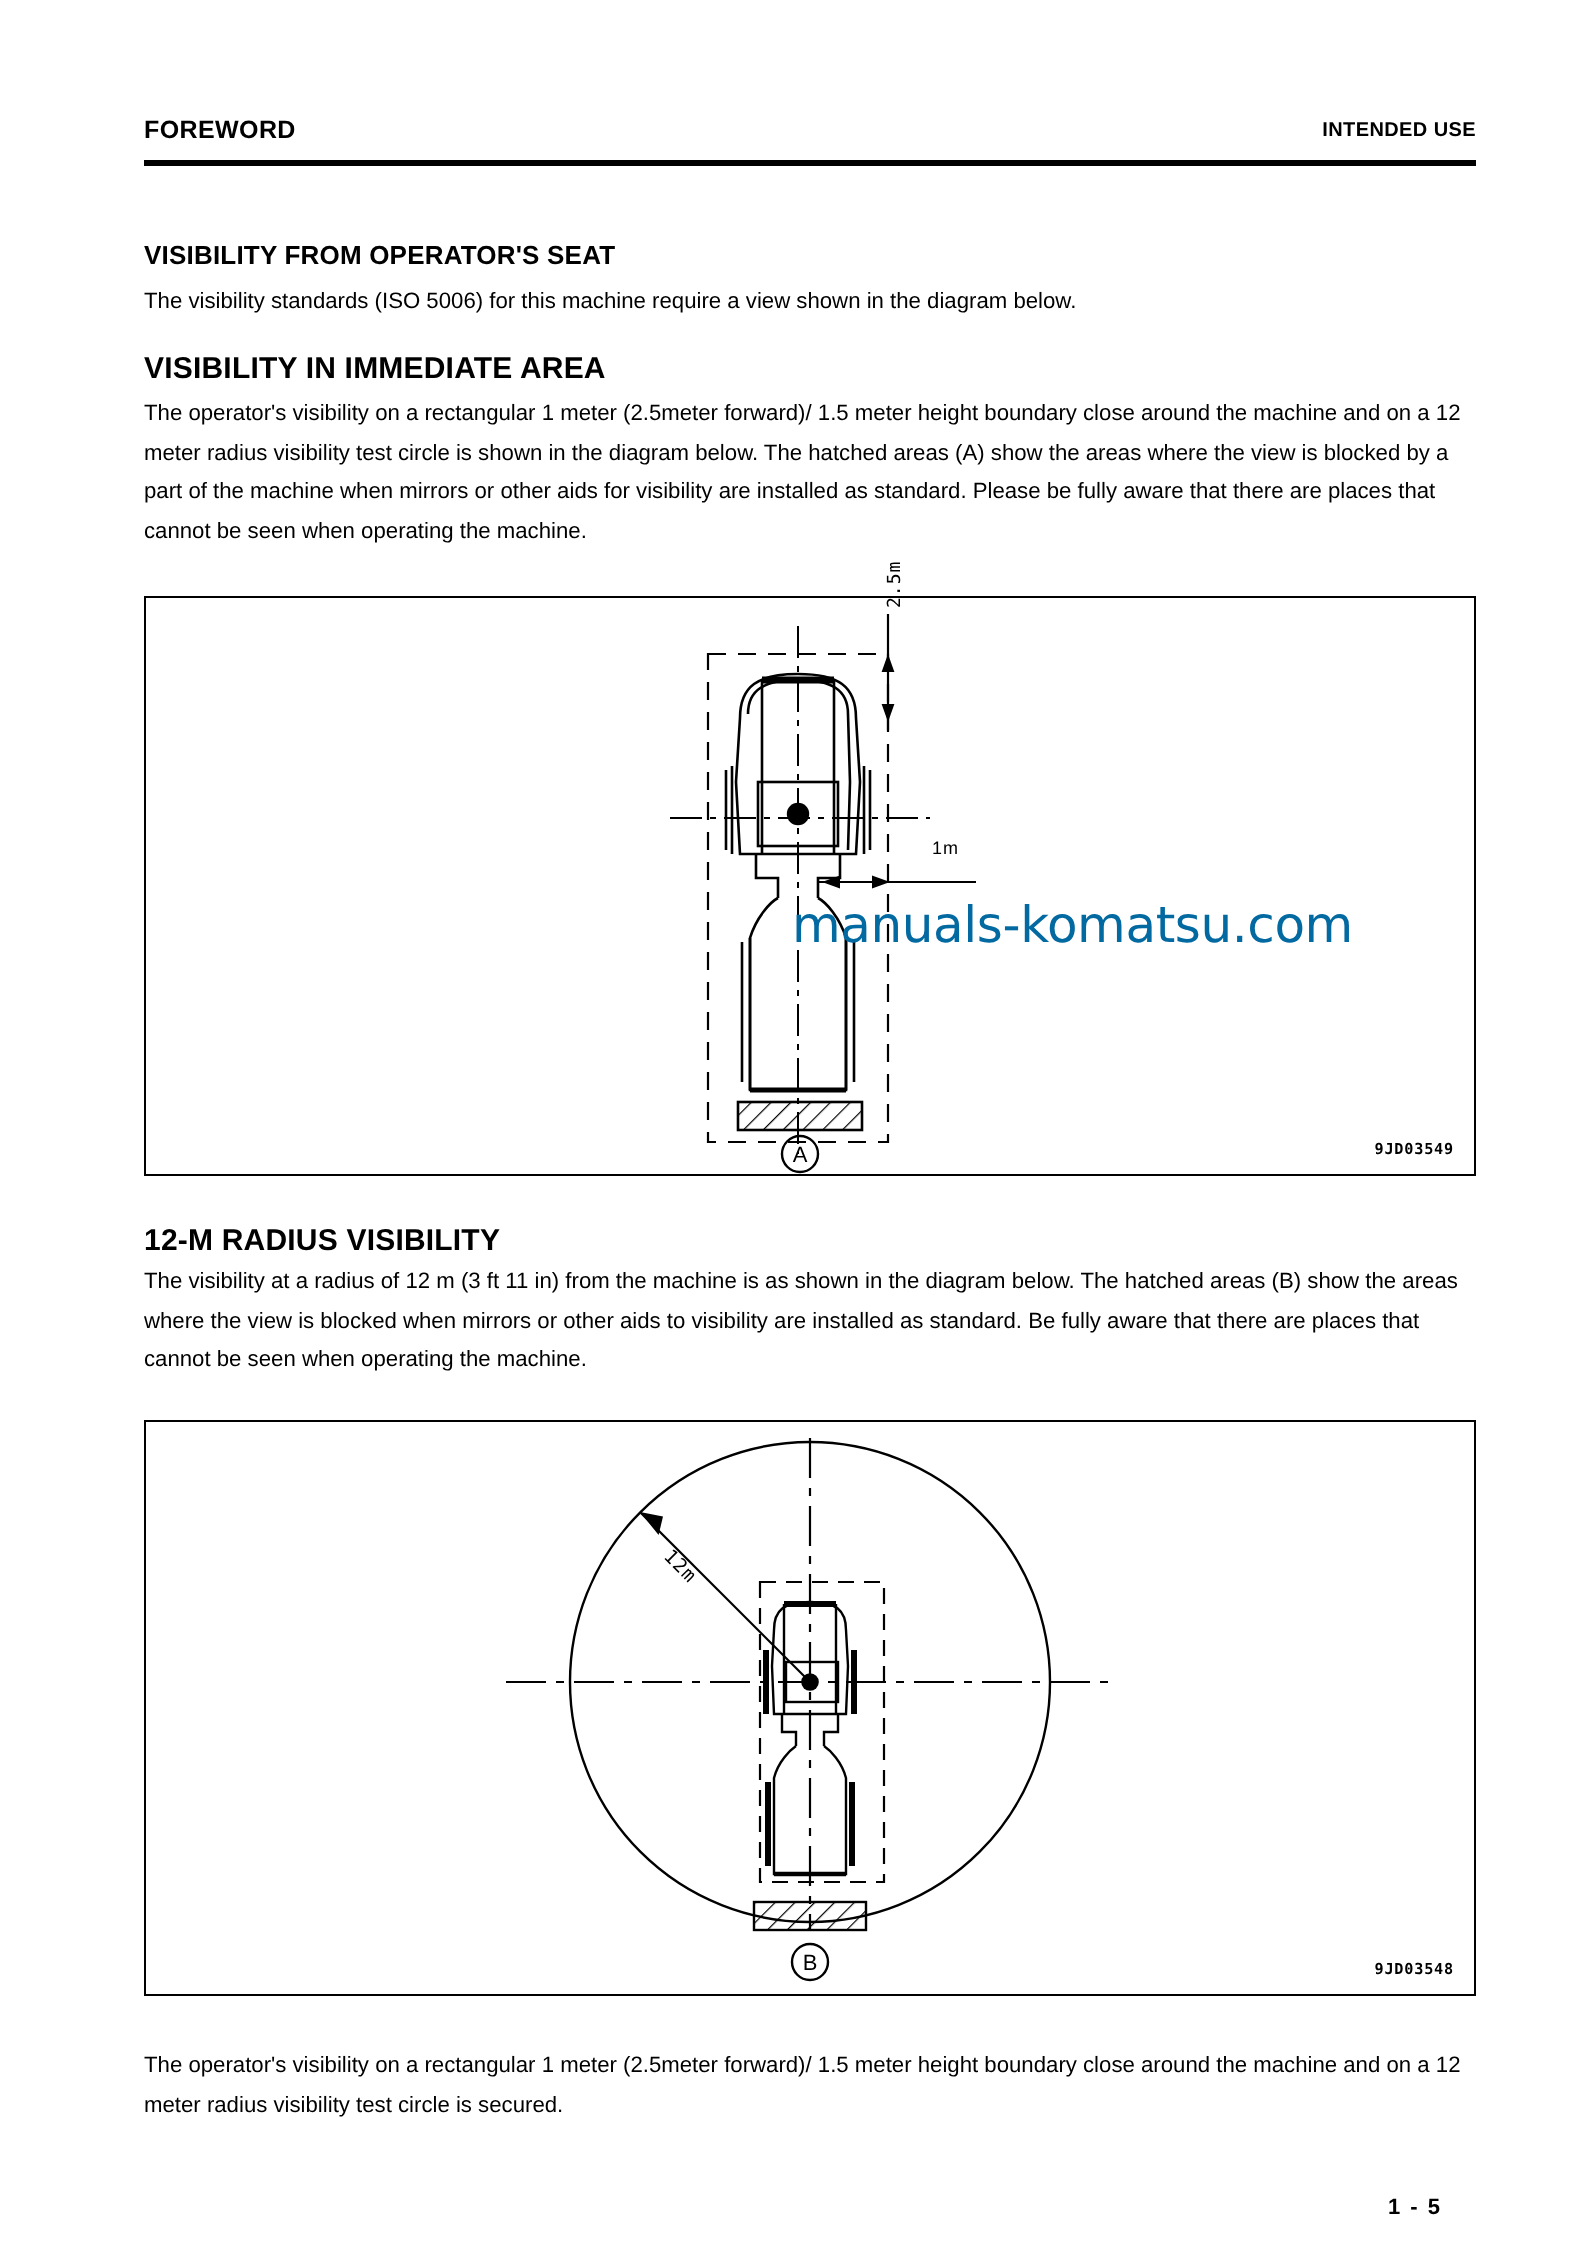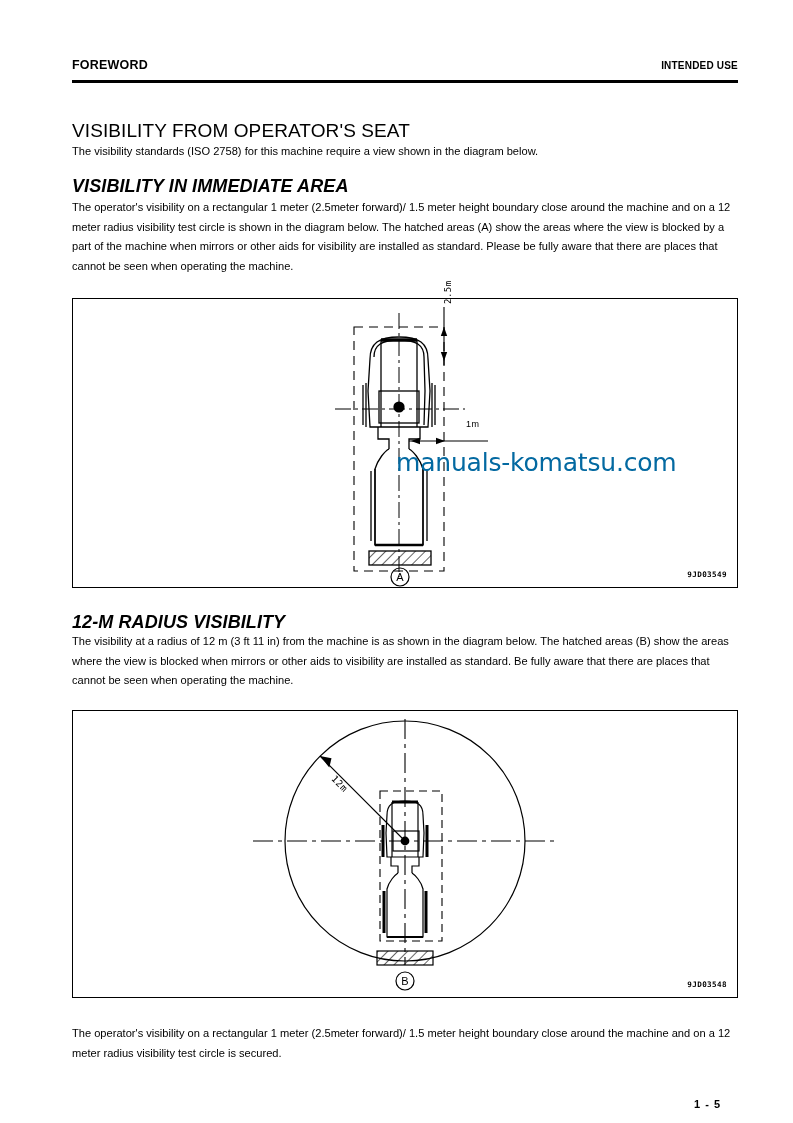--- a/index.html
+++ b/index.html
@@ -7,22 +7,22 @@
        font-family:"Liberation Sans","DejaVu Sans",sans-serif;color:#000;}
   .page{position:absolute;left:0;top:16px;width:793px;height:1123px;overflow:hidden;}
 
   
   .header{position:absolute;left:72px;top:42px;width:666px;height:22px;}
   .hdr-left{position:absolute;left:0;top:0;font-size:12.5px;font-weight:bold;letter-spacing:.2px;}
   .hdr-right{position:absolute;right:0;top:2px;font-size:10px;font-weight:bold;letter-spacing:.2px;}
   .hdr-rule{position:absolute;left:72px;top:64px;width:666px;height:2.6px;background:#000;}
 
   
-  .h1{position:absolute;font-size:19px;font-weight:normal;letter-spacing:.1px;white-space:nowrap;}
-  .h2{position:absolute;font-size:18px;font-weight:bold;letter-spacing:.1px;white-space:nowrap;font-style:italic;}
+  .h1{position:absolute;font-size:13px;font-weight:bold;letter-spacing:.1px;white-space:nowrap;}
+  .h2{position:absolute;font-size:15px;font-weight:bold;letter-spacing:.1px;white-space:nowrap;}
   .para{position:absolute;font-size:11.1px;line-height:19.6px;letter-spacing:0px;text-align:left;}
 
   
   .figframe{position:absolute;border:1.3px solid #000;box-sizing:border-box;background:#fff;}
   .dwgno{position:absolute;font-size:7.6px;font-family:"DejaVu Sans Mono",monospace;letter-spacing:.4px;font-weight:bold;}
 
   .watermark{position:absolute;font-size:25px;color:#0369a1;white-space:nowrap;
              font-family:"DejaVu Sans",sans-serif;letter-spacing:-.2px;}
 
   .pageno{position:absolute;font-size:11px;letter-spacing:1px;font-weight:bold;}
@@ -33,21 +33,21 @@
 
 <div class="page">
 
   <div class="header">
     <div class="hdr-left">FOREWORD</div>
     <div class="hdr-right">INTENDED USE</div>
   </div>
   <div class="hdr-rule"></div>
 
   <div class="h1" style="left:72px;top:104px;">VISIBILITY FROM OPERATOR'S SEAT</div>
-  <div class="para" style="left:72px;top:126px;width:668px;">The visibility standards (ISO 2758) for this machine require a view shown in the diagram below.</div>
+  <div class="para" style="left:72px;top:126px;width:668px;">The visibility standards (ISO 5006) for this machine require a view shown in the diagram below.</div>
 
   <div class="h2" style="left:72px;top:160px;">VISIBILITY IN IMMEDIATE AREA</div>
   <div class="para" style="left:72px;top:182px;width:668px;">The operator's visibility on a rectangular 1 meter (2.5meter forward)/ 1.5 meter height boundary close around the machine and on a 12 meter radius visibility test circle is shown in the diagram below. The hatched areas (A) show the areas where the view is blocked by a part of the machine when mirrors or other aids for visibility are installed as standard. Please be fully aware that there are places that cannot be seen when operating the machine.</div>
 
   <div class="figframe" style="left:72px;top:282px;width:666px;height:290px;">
 
     <svg width="664" height="288" viewBox="0 0 664 288">
       <defs>
         <pattern id="hatchA" width="7" height="7" patternTransform="rotate(45)" patternUnits="userSpaceOnUse">
           <line x1="0" y1="0" x2="0" y2="7" stroke="#000" stroke-width="1.2"></line>

